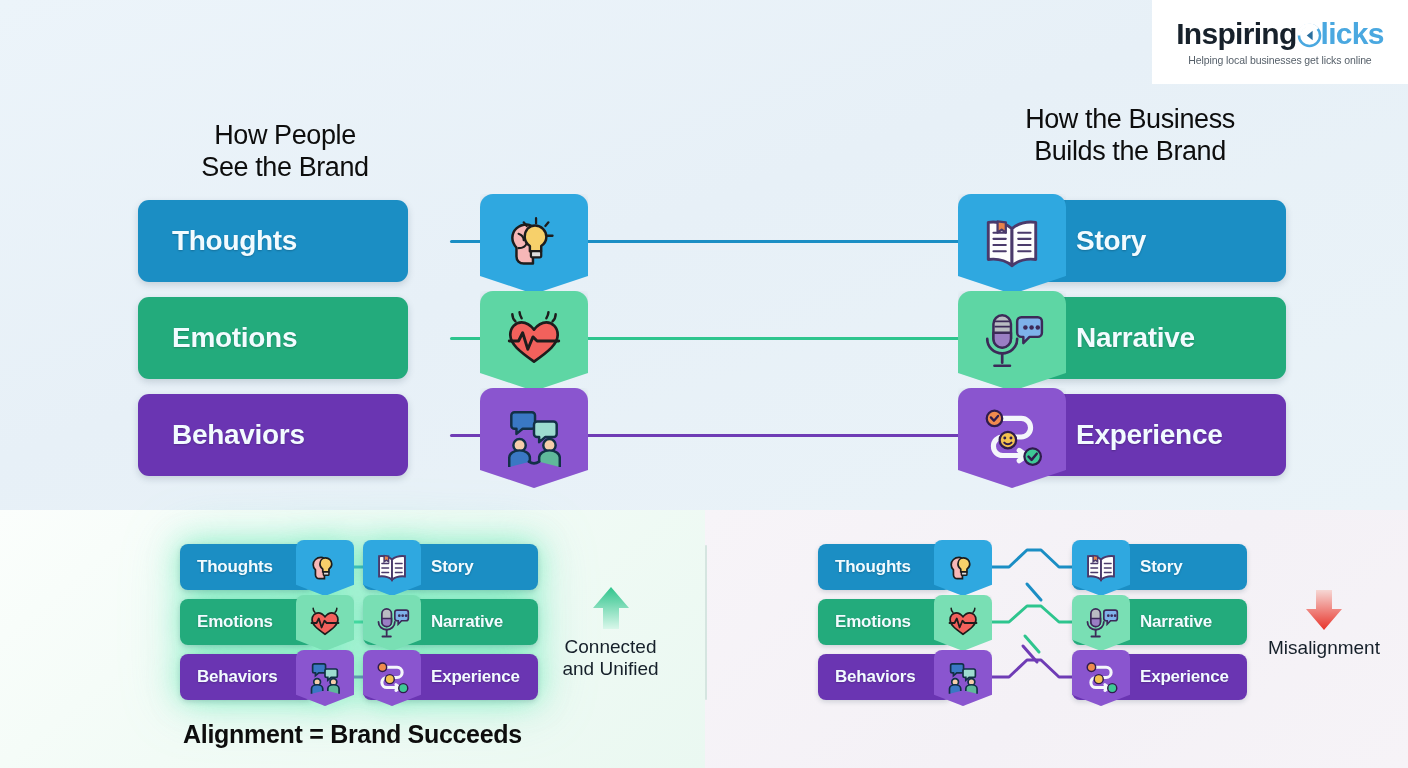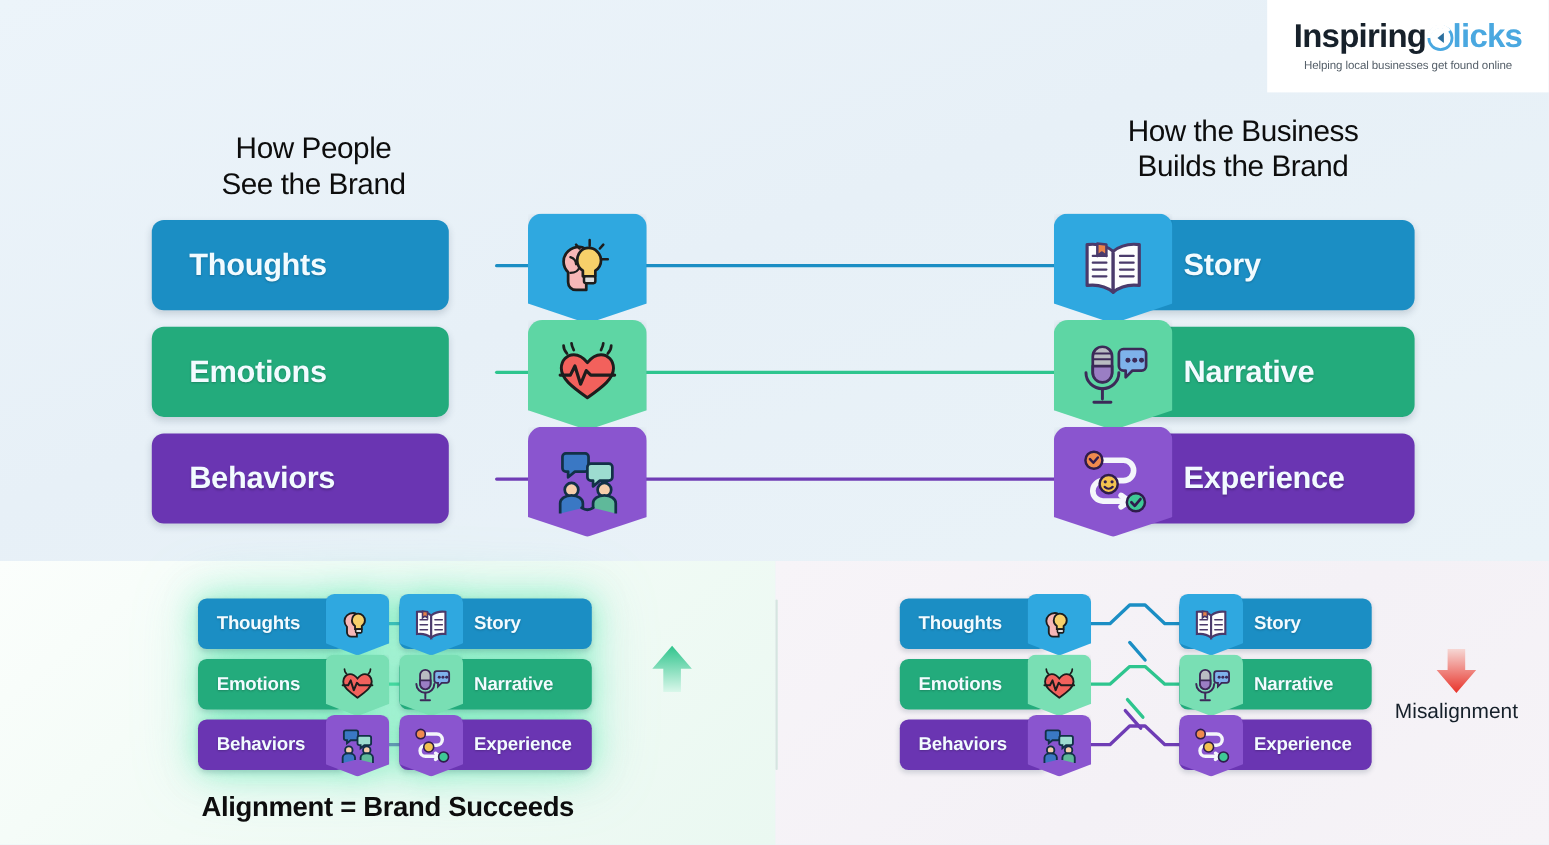--- a/index.html
+++ b/index.html
@@ -135,21 +135,21 @@
 <div id="stage">
 
   <div class="top-section">
 
     <div class="logo-plate">
       <div class="logo-word"><span>Inspiring</span><span class="logo-mark"><svg viewBox="0 0 32 32">
             <circle cx="16" cy="16" r="13.5" fill="none" stroke="#4aa8e0" stroke-width="3.2"></circle>
             <path d="M26 8 A13.5 13.5 0 0 0 16 2.5 A13.5 13.5 0 0 0 2.5 16" fill="none" stroke="#ffffff" stroke-width="4.4"></path>
             <path d="M20 10 L12.5 16 L20 22 Z" fill="#2b6f9e"></path>
           </svg></span><span class="lite">licks</span></div>
-      <div class="logo-tag">Helping local businesses get found online</div>
+      <div class="logo-tag">Helping local businesses get licks online</div>
     </div>
 
     <div class="col-head left">How People
 See the Brand</div>
     <div class="col-head right">How the Business
 Builds the Brand</div>
 
     <div class="wire" style="left:450px;top:240px;width:510px;background:#1b8ec4;"></div>
     <div class="wire" style="left:450px;top:337px;width:510px;background:#2ec58e;"></div>
     <div class="wire" style="left:450px;top:434px;width:510px;background:#6f3cb5;"></div>
@@ -360,20 +360,22 @@
           <svg width="44" height="46" viewBox="0 0 44 46">
             <defs>
                 <linearGradient id="gUp" x1="0" y1="1" x2="0" y2="0">
               <stop offset="0" stop-color="#d9f7ea"></stop>
                   <stop offset="1" stop-color="#2fc48c"></stop>
             </linearGradient>
               </defs>
             <path d="M22 2 L40 23 H30 V44 H14 V23 H4 Z" fill="url(#gUp)"></path>
           </svg>
         </div>
+        <div class="verdict-text">Connected
+and Unified</div>
       </div>
 
       <div class="caption" style="left:0;top:210px;width:705px;">Alignment = Brand Succeeds</div>
     </div>
 
     <div class="panel misalign">
 
       <svg style="position:absolute;left:278px;top:18px;width:102px;height:172px;">
 
         <path d="M2 39 H26 L44 22 H58 L76 39 H100" stroke="#1b8ec4" stroke-width="3" fill="none" stroke-linecap="round" stroke-linejoin="round"></path>

